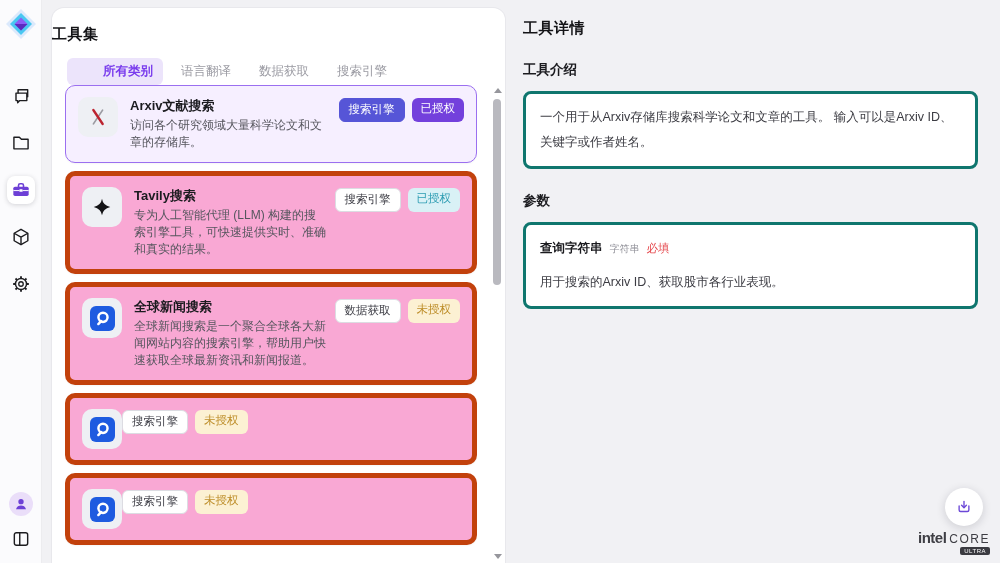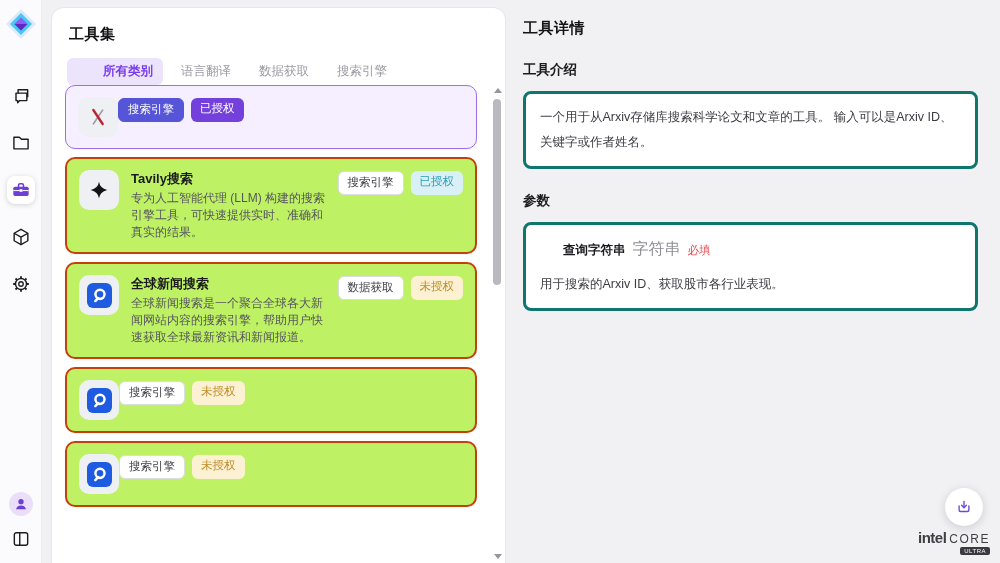--- a/index.html
+++ b/index.html
@@ -25,34 +25,34 @@
   .rail-btn.active { background:#fff; box-shadow:0 1px 5px rgba(30,30,40,.18); }
   .rail-bottom { margin-top:auto; margin-bottom:10px; display:flex; flex-direction:column; gap:9px; align-items:center; }
   .avatar { width:24px; height:24px; border-radius:50%; background:#eadef9; display:grid; place-items:center; cursor:pointer; }
 
   
   .list-panel {
     position:absolute; left:52px; top:8px; width:453px; height:555px;
     background:#fff; border-radius:12px 12px 0 0;
     box-shadow:0 0 0 1px rgba(20,20,40,.04);
   }
-  .panel-title { margin:17px 0 0 17px; font-size:15px; font-weight:700; color:#141417; letter-spacing:.5px; }
+  .panel-title { margin:17px 0 0 0; font-size:15px; font-weight:700; color:#141417; letter-spacing:.5px; }
   .tabs { display:flex; gap:8px; margin:14px 0 0 15px; }
   .tab {
     font-size:12.5px; color:#9a9aa2; padding:5px 10px; border-radius:6px;
     cursor:pointer; border:none; background:transparent; white-space:nowrap;
   }
   .tab.active { background:var(--tab-active-bg,#ece4fb); color:var(--accent,#7a3ded); font-weight:700;padding-left:36px; }
 
   .tool-list {
     position:absolute; left:13px; right:28px; top:77px; bottom:0;
     display:flex; flex-direction:column; gap:8px; overflow:hidden;
   }
   .tool-card {
-    background:#bef264; border:2px solid #c2410c; border-radius:10px;
+    background:#f9a8d4; border:5px solid #c2410c; border-radius:10px;
     padding:11px 12px; display:flex; align-items:flex-start;
     box-shadow:0 1px 2px rgba(25,25,35,.04); cursor:pointer; flex:0 0 auto;
   }
   .tool-card.selected {
     background:var(--selected-bg,#f6efff);
     border:1.5px solid var(--selected-border,#9b6ff0);
   }
   .tool-icon {
     width:40px; height:40px; border-radius:10px; background:#eef0f4;
     flex:0 0 auto; display:grid; place-items:center;
@@ -77,23 +77,23 @@
   .sb-thumb { position:absolute; top:11px; left:0; width:8px; height:186px; background:#b9b9bf; border-radius:4px; cursor:grab; }
 
   
   .detail-panel { position:absolute; left:505px; top:0; width:495px; height:563px; }
   .detail-title { margin:19px 0 0 18px; font-size:15px; font-weight:700; color:#141417; letter-spacing:.5px; }
   .section-heading { margin:23px 0 0 18px; font-size:13.5px; font-weight:700; color:#1b1b1f; }
   .detail-card {
     margin:12px 22px 0 18px; background:#fff; border:3px solid #0f766e;
     border-radius:8px; padding:11px 14px; font-size:12.5px; color:#3c3c43; line-height:25px;
   }
-  .param-head { display:flex; align-items:baseline; gap:7px;margin-left:23px; }
+  .param-head { display:flex; align-items:baseline; gap:7px; }
   .param-name { font-size:12.5px; font-weight:700; color:#1b1b1f; }
-  .param-type { font-size:16px; color:#8e8e96; }
+  .param-type { font-size:10px; color:#8e8e96; }
   .param-required { font-size:11.5px; color:var(--required-red,#e5484d); }
   .param-desc { margin-top:9px; font-size:12.5px; color:#3c3c43; }
 
   .fab {
     position:absolute; right:17px; bottom:37px; width:38px; height:38px;
     border-radius:50%; background:#fff; border:none; cursor:pointer;
     box-shadow:0 2px 10px rgba(20,20,40,.16); display:grid; place-items:center;
   }
   .intel-brand { position:absolute; right:10px; bottom:8px; display:flex; flex-direction:column; align-items:flex-end; }
   .intel-row { display:flex; align-items:baseline; gap:3px; color:#3e3e44; }
@@ -171,20 +171,24 @@
       <button class="tab">数据获取</button>
       <button class="tab">搜索引擎</button>
     </div>
   <div class="tool-list" id="toolList">
       <div class="tool-card selected">
         <div class="tool-icon">
           <svg viewBox="0 0 24 24" width="22" height="22">
             <line x1="17" y1="4.5" x2="7" y2="19.5" stroke="#9b9ba1" stroke-width="1.9" stroke-linecap="round"></line>
             <line x1="7" y1="4.5" x2="17" y2="19.5" stroke="var(--arxiv-red)" stroke-width="2.8" stroke-linecap="round"></line>
           </svg>
+        </div>
+        <div class="tool-body">
+          <div class="tool-name">Arxiv文献搜索</div>
+          <div class="tool-desc">访问各个研究领域大量科学论文和文章的存储库。</div>
         </div>
         <div class="tool-tags">
           <span class="tag cat">搜索引擎</span>
           <span class="tag auth-yes">已授权</span>
         </div>
       </div>
       <div class="tool-card">
         <div class="tool-icon">
           <svg viewBox="0 0 24 24" width="22" height="22">
             <path d="M12 3 Q13 10 21 12 Q13 14 12 21 Q11 14 3 12 Q11 10 12 3 Z" fill="#141417"></path>

